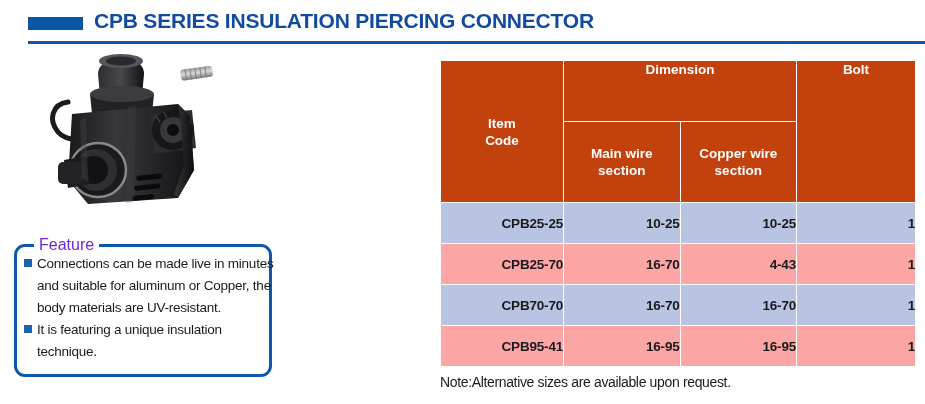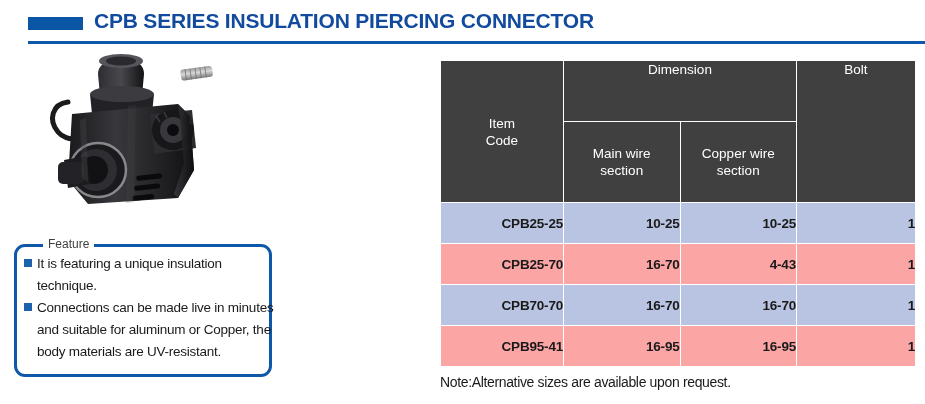--- a/index.html
+++ b/index.html
@@ -56,25 +56,25 @@
   #feature-box {
     position: absolute;
     left: 14px; top: 244px;
     width: 258px; height: 133px;
     border: 3px solid #0f57a8;
     border-radius: 11px;
     box-sizing: border-box;
   }
   #feature-legend {
     position: absolute;
-    left: 43px; top: 236px;
+    left: 34px; top: 236px;
     background: #ffffff;
     padding: 0 5px;
-    font-size: 12px;
-    color: #404040;
+    font-size: 16px;
+    color: #6d28d9;
     line-height: 17px;
   }
   #feature-list {
     position: absolute;
     left: 24px; top: 253px;
     width: 258px;
     list-style: none;
     margin: 0;
     padding: 0;
   }
@@ -100,23 +100,23 @@
     width: 476px;
     border-collapse: collapse;
     table-layout: fixed;
   }
   #spec-table th, #spec-table td {
     border: 1px solid #ffffff;
     padding: 0;
     font-size: 13.5px;
   }
   #spec-table thead th {
-    background: #404040;
+    background: #c2410c;
     color: #ffffff;
-    font-weight: normal;
+    font-weight: bold;
     text-align: center;
     line-height: 17px;
   }
   th.item-code-head {
     width: 122px;
     height: 141px;
     vertical-align: middle;
   }
   th.dimension-head {
     height: 60px;
@@ -238,25 +238,25 @@
     <path d="M52 68 L58 66 L60 130 L54 126 Z" fill="#4a4a50" opacity="0.35"></path>
     <path d="M100 54 L108 53 L106 150 L98 151 Z" fill="#46464c" opacity="0.25"></path>
   </svg>
 </div>
 
 <div id="feature-box"></div>
 <div id="feature-legend">Feature</div>
 <ul id="feature-list">
   <li>
     <span class="feature-bullet"></span>
-    <span>It is featuring a unique insulation technique.</span>
+    <span>Connections can be made live in minutes and suitable for aluminum or Copper, the body materials are UV-resistant.</span>
   </li>
   <li>
     <span class="feature-bullet"></span>
-    <span>Connections can be made live in minutes and suitable for aluminum or Copper, the body materials are UV-resistant.</span>
+    <span>It is featuring a unique insulation technique.</span>
   </li>
 </ul>
 
 <table id="spec-table">
   <thead>
     <tr>
       <th class="item-code-head" rowspan="2">
         <span>Item</span><br>
         <span>Code</span>
       </th>

